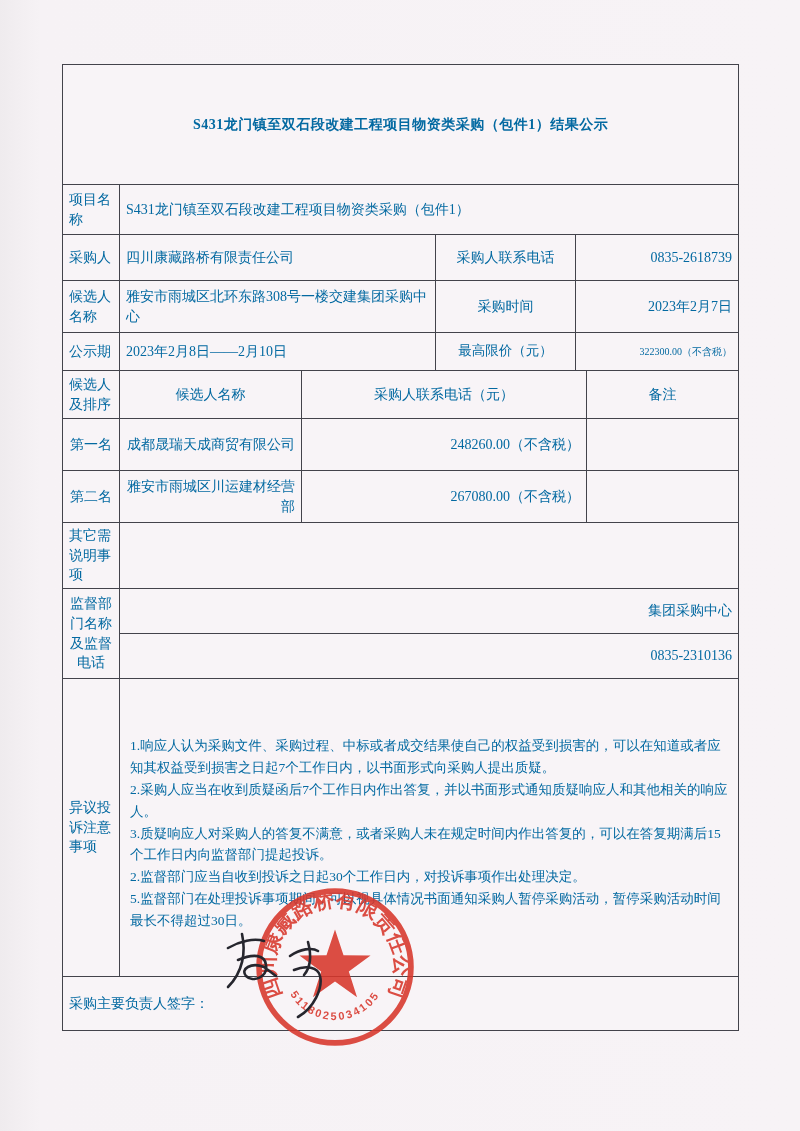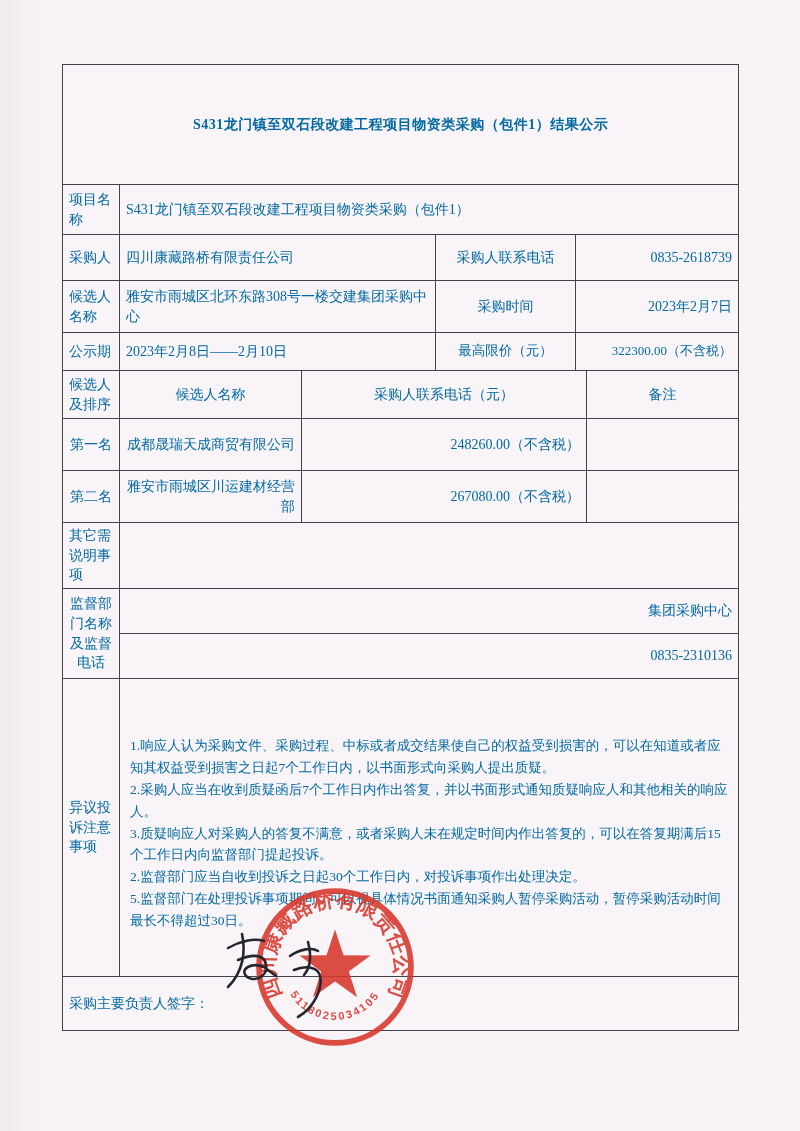--- a/index.html
+++ b/index.html
@@ -92,21 +92,21 @@
       <td class="lbl" style="height:45px">候选人名称</td>
       <td colspan="2" class="v-left">雅安市雨城区北环东路308号一楼交建集团采购中心</td>
       <td class="lbl-c">采购时间</td>
       <td colspan="2" class="v-center">2023年2月7日</td>
     </tr>
 
     <tr>
       <td class="lbl" style="height:31px">公示期</td>
       <td colspan="2" class="v-left">2023年2月8日——2月10日</td>
       <td class="lbl-c" style="font-size:13.5px">最高限价（元）</td>
-      <td colspan="2" class="v-center" style="font-size:13px">322300.00（不含税）</td>
+      <td colspan="2" class="v-center" style="font-size:10px">322300.00（不含税）</td>
     </tr>
 
     <tr>
       <td class="lbl" style="height:41px">候选人及排序</td>
       <td class="lbl-c">候选人名称</td>
       <td colspan="3" class="lbl-c">采购人联系电话（元）</td>
       <td class="lbl-c">备注</td>
     </tr>
 
     <tr>

